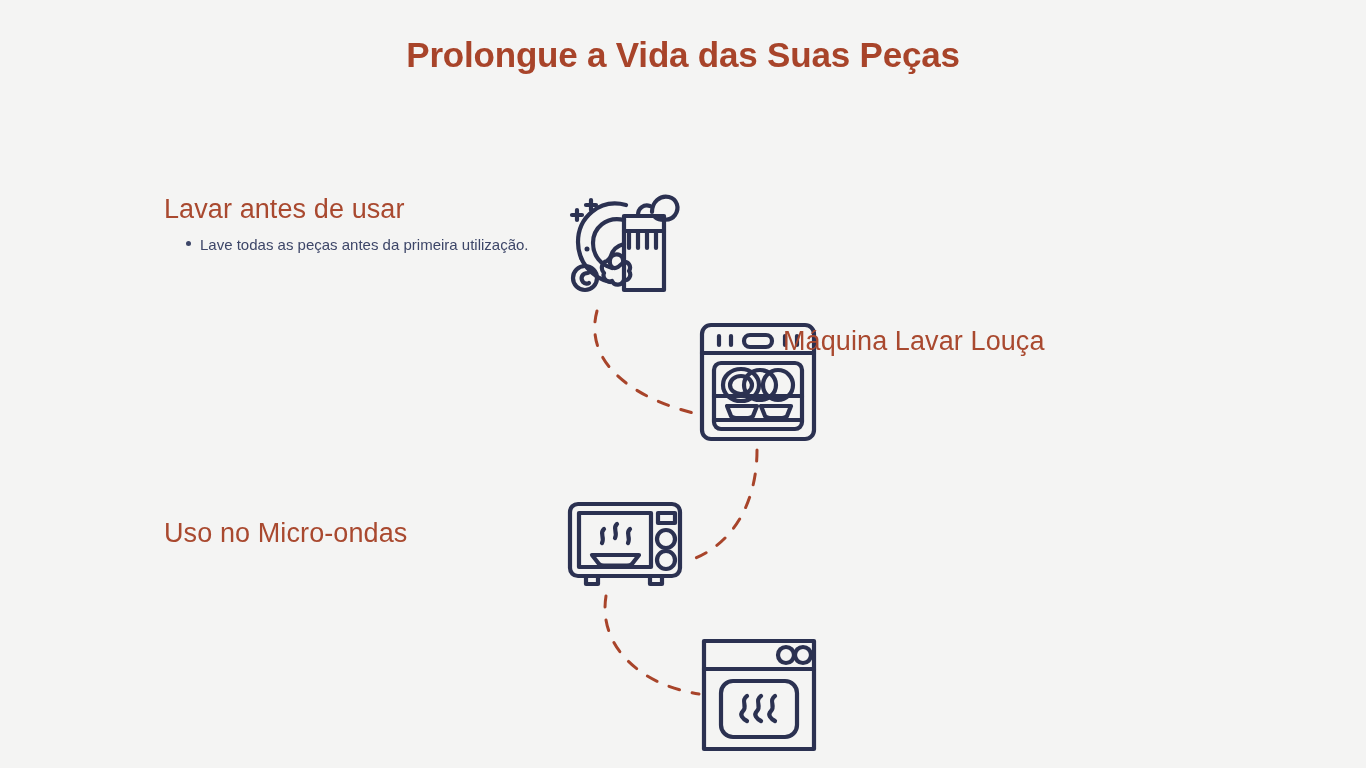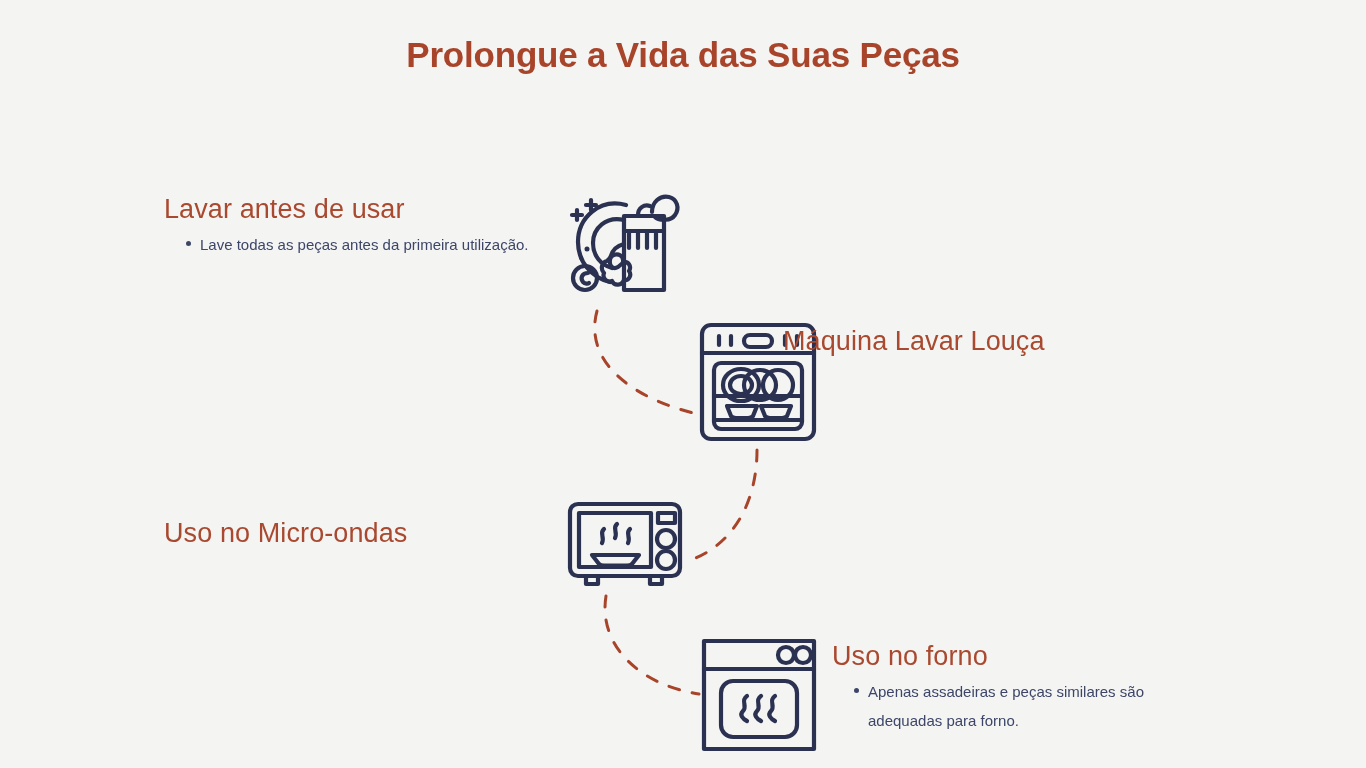--- a/index.html
+++ b/index.html
@@ -217,20 +217,14 @@
   </div>
 
   <div class="block block-right" id="block-dishwasher">
     <h2>Máquina Lavar Louça</h2>
   </div>
 
   <div class="block block-left" id="block-microwave">
     <h2>Uso no Micro-ondas</h2>
   </div>
 
-  <div class="block block-right" id="block-oven">
-    <h2>Uso no forno</h2>
-    <ul>
-      <li><span class="bullet"></span><span>Apenas assadeiras e peças similares são adequadas para forno.</span></li>
-    </ul>
-  </div>
 
 </div>
 
 </body></html>

